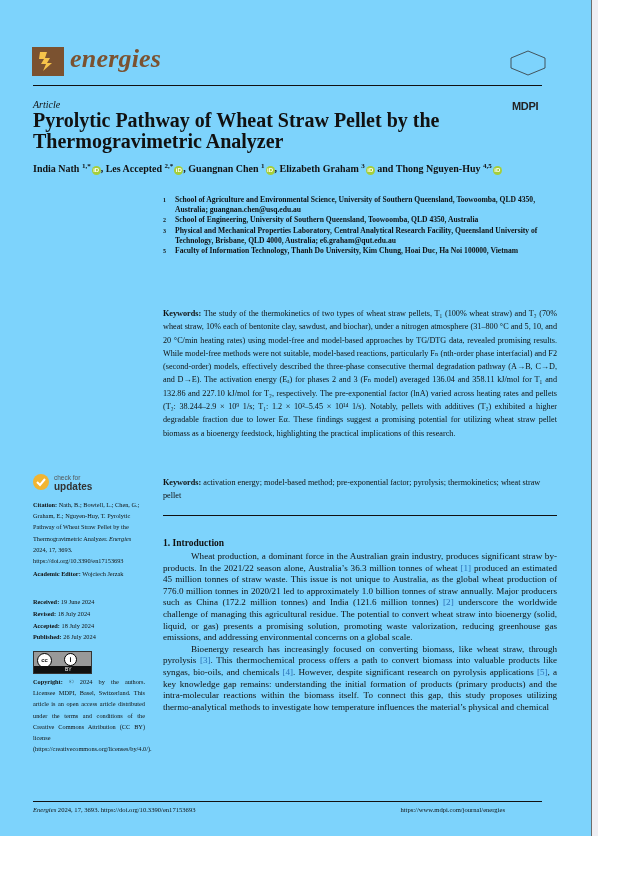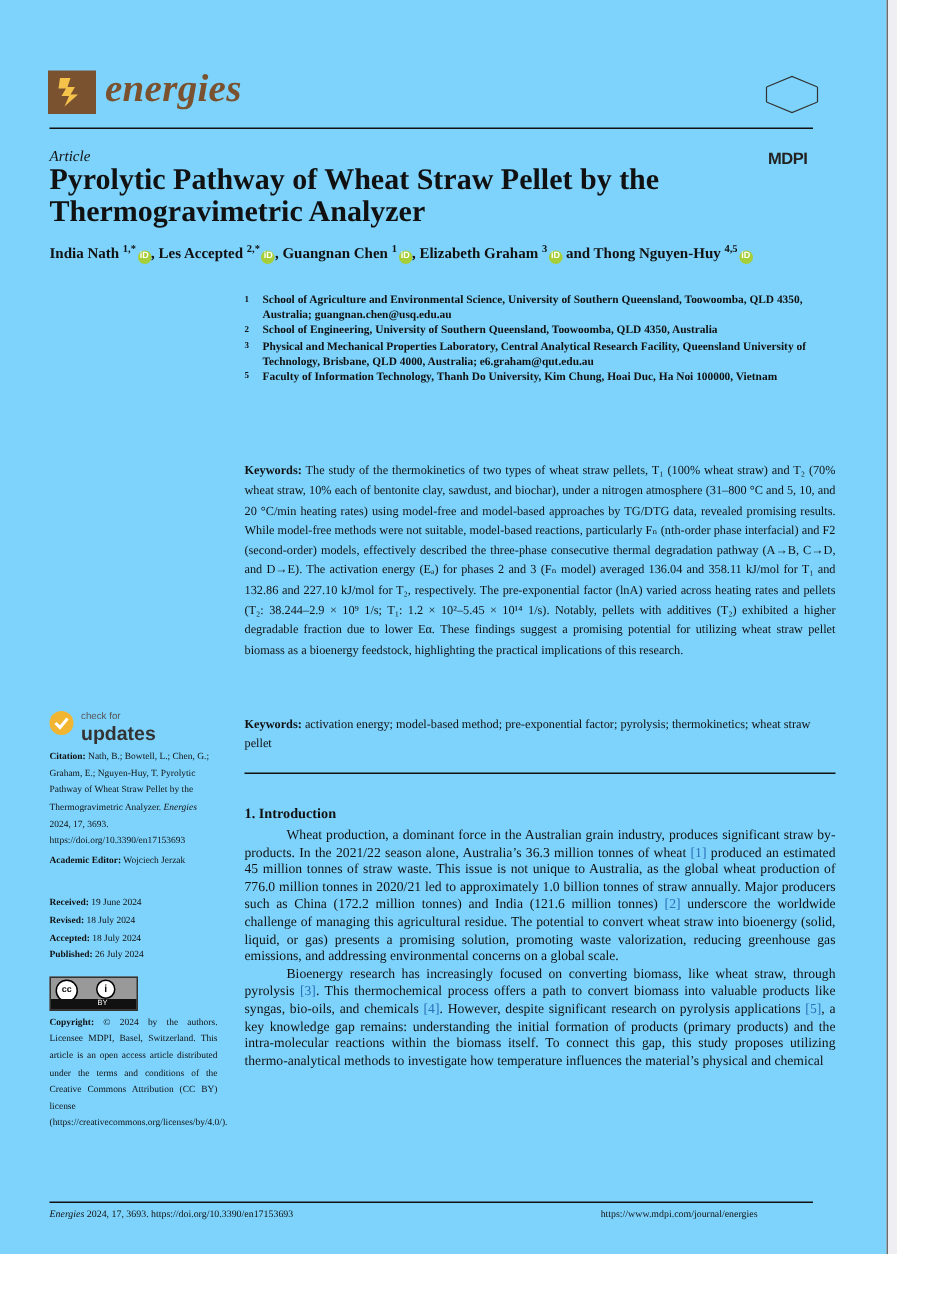--- a/index.html
+++ b/index.html
@@ -39,21 +39,21 @@
 
   .section-title { position: absolute; left: 163px; top: 538px; font-size: 9.5px; font-weight: bold; }
   .intro { position: absolute; left: 163px; top: 551px; width: 394px; font-size: 9.1px; line-height: 11.6px; text-align: justify; font-family: Liberation Serif, serif; }
   .intro p { margin: 0; text-indent: 28px; }
   .cite { color: #2a6fb6; }
 
   
   .check { position: absolute; left: 33px; top: 474px; width: 70px; height: 22px; }
   .check-badge { position: absolute; left: 0; top: 0; width: 16px; height: 16px; border-radius: 50%; background: #f2b531; }
   .check-line1 { position: absolute; left: 21px; top: 0px; font-family: "Liberation Sans", sans-serif; font-size: 6.5px; color: #555; }
-  .check-line2 { position: absolute; left: 21px; top: 7px; font-family: "Liberation Sans", sans-serif; font-size: 13px; font-weight: bold; color: #333; }
+  .check-line2 { position: absolute; left: 21px; top: 7px; font-family: "Liberation Sans", sans-serif; font-size: 10px; font-weight: bold; color: #333; }
   .leftcol { position: absolute; left: 33px; width: 112px; font-size: 6.3px; line-height: 11.2px; }
   .citation { top: 499px; }
   .editor { top: 568px; }
   .dates { top: 596px; line-height: 11.8px; }
   .lbl { font-weight: bold; }
   .cc { position: absolute; left: 33px; top: 651px; width: 57px; height: 21px; background: #999; border: 1px solid #333; }
   .cc-bar { position: absolute; left: 0; top: 14px; width: 57px; height: 7px; background: #111; }
   .cc-c { position: absolute; left: 3px; top: 1px; width: 13px; height: 13px; border-radius: 50%; background: #fff; border: 1px solid #000; font-family: "Liberation Sans", sans-serif; font-size: 6px; font-weight: bold; line-height: 13px; text-align: center; }
   .cc-by { position: absolute; left: 30px; top: 1px; width: 11px; height: 11px; border-radius: 50%; background: #fff; border: 1px solid #000; font-family: "Liberation Sans", sans-serif; font-size: 7px; font-weight: bold; line-height: 11px; text-align: center; }
   .cc-bylabel { position: absolute; left: 31px; top: 14px; font-family: "Liberation Sans", sans-serif; font-size: 5px; color: #fff; line-height: 7px; }

